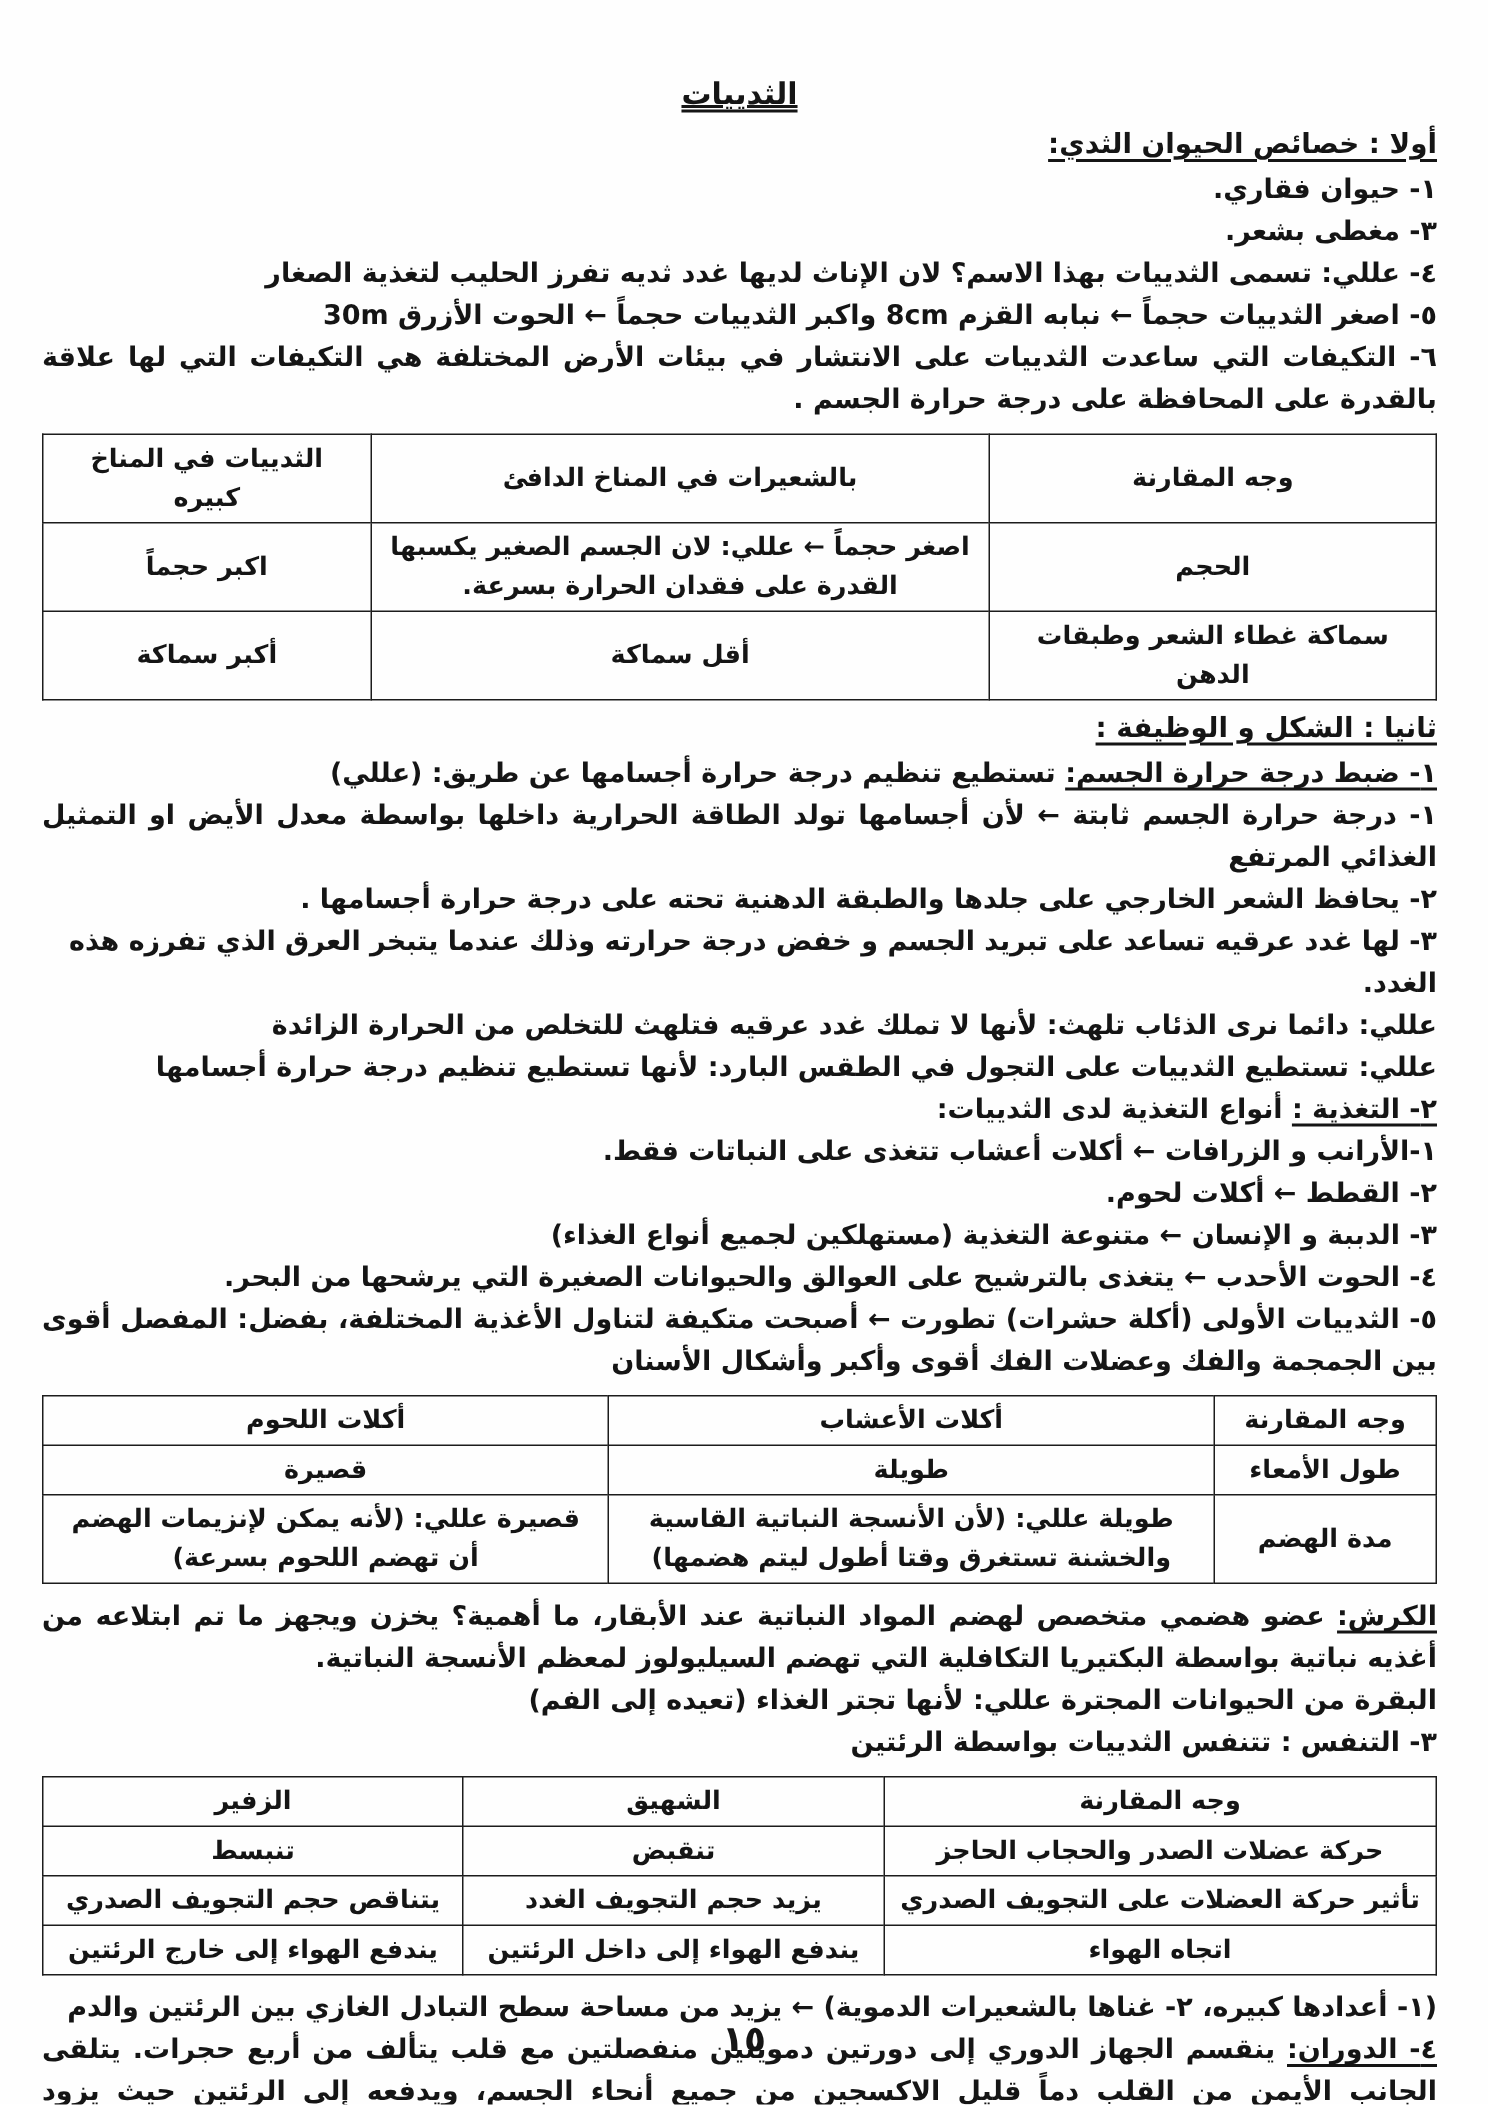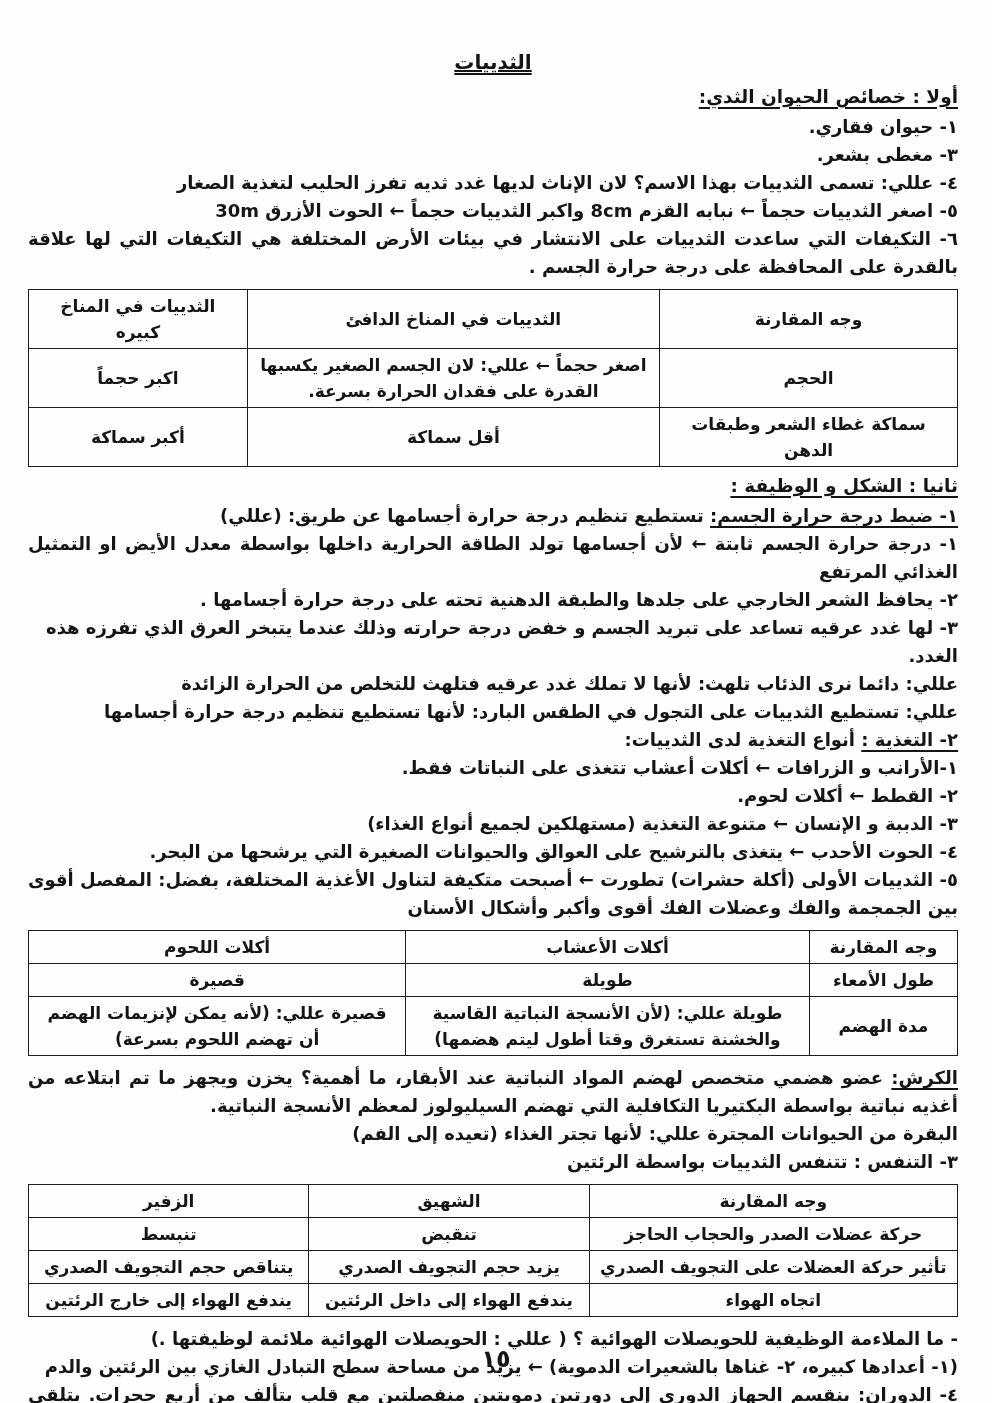--- a/index.html
+++ b/index.html
@@ -97,21 +97,21 @@
   <div class="ln">١- حيوان فقاري.</div>
   <div class="ln">٣- مغطى بشعر.</div>
   <div class="ln">٤- عللي: تسمى الثدييات بهذا الاسم؟ لان الإناث لديها غدد ثديه تفرز الحليب لتغذية الصغار</div>
   <div class="ln">٥- اصغر الثدييات حجماً ← نبابه القزم 8cm واكبر الثدييات حجماً ← الحوت الأزرق 30m</div>
   <div class="ln just">٦- التكيفات التي ساعدت الثدييات على الانتشار في بيئات الأرض المختلفة هي التكيفات التي لها علاقة بالقدرة على المحافظة على درجة حرارة الجسم .</div>
 
   <table>
     <tbody>
         <tr>
       <td class="th t1-c0">وجه المقارنة</td>
-      <td class="th t1-c1">الثدييات في المناخ الدافئ</td>
+      <td class="th t1-c1">بالشعيرات في المناخ الدافئ</td>
       <td class="th t1-c2">الثدييات في المناخ كبيره</td>
     </tr>
     <tr>
       <td>الحجم</td>
       <td>اصغر حجماً ← عللي: لان الجسم الصغير يكسبها القدرة على فقدان الحرارة بسرعة.</td>
       <td>اكبر حجماً</td>
     </tr>
     <tr>
       <td>سماكة غطاء الشعر وطبقات الدهن</td>
       <td>أقل سماكة</td>
@@ -176,32 +176,31 @@
       <td class="th t3-c1">الشهيق</td>
       <td class="th t3-c2">الزفير</td>
     </tr>
     <tr>
       <td>حركة عضلات الصدر والحجاب الحاجز</td>
       <td>تنقبض</td>
       <td>تنبسط</td>
     </tr>
     <tr>
       <td>تأثير حركة العضلات على التجويف الصدري</td>
-      <td>يزيد حجم التجويف الصدري</td>
+      <td>يزيد حجم التجويف الغدد</td>
       <td>يتناقص حجم التجويف الصدري</td>
     </tr>
     <tr>
       <td>اتجاه الهواء</td>
       <td>يندفع الهواء إلى داخل الرئتين</td>
       <td>يندفع الهواء إلى خارج الرئتين</td>
     </tr>
   </tbody>
     </table>
 
-  <div class="ln">- ما الملاءمة الوظيفية للحويصلات الهوائية ؟ ( عللي : الحويصلات الهوائية ملائمة لوظيفتها .)</div>
   <div class="ln">(١- أعدادها كبيره، ٢- غناها بالشعيرات الدموية) ← يزيد من مساحة سطح التبادل الغازي بين الرئتين والدم</div>
 
   <div class="ln just">
     <span class="lead">٤- الدوران:</span><span> ينقسم الجهاز الدوري إلى دورتين دمويتين منفصلتين مع قلب يتألف من أربع حجرات. يتلقى الجانب الأيمن من القلب دماً قليل الاكسجين من جميع أنحاء الجسم، ويدفعه إلى الرئتين حيث يزود بالأكسجين ثم يعود إلى الجانب الأيسر من القلب. يضخ الدم الغني بالأكسجين خلال الأوعية الدموية إلى باقي أعضاء الجسم.</span>
   </div>
 
   <div class="page-number">١٥</div>
 
 </div>
 

